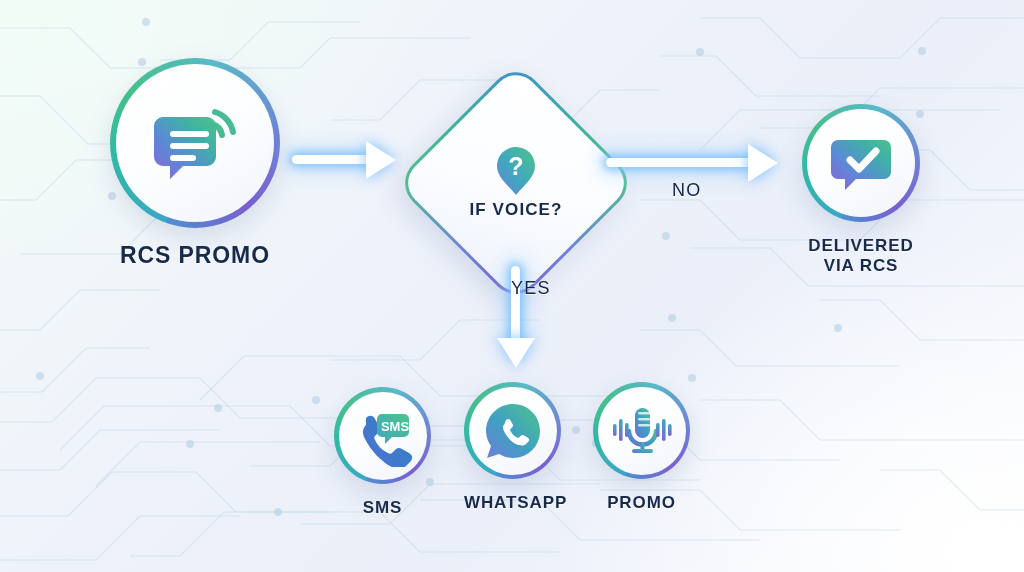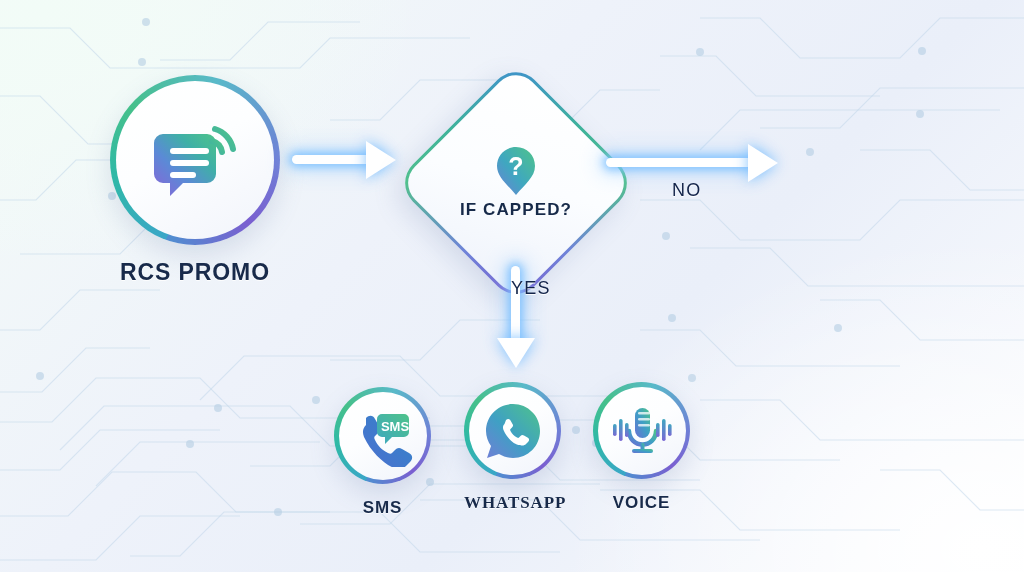--- a/index.html
+++ b/index.html
@@ -183,21 +183,21 @@
       <circle cx="112" cy="196" r="4"></circle>
       <circle cx="142" cy="62" r="4"></circle>
       <circle cx="666" cy="236" r="4"></circle>
       <circle cx="838" cy="328" r="4"></circle>
       <circle cx="672" cy="318" r="4"></circle>
       <circle cx="146" cy="22" r="4"></circle>
       <circle cx="40" cy="376" r="4"></circle>
     </g>
   </svg>
 
-  <div class="node" id="node-source" style="left:110px; top:75px;">
+  <div class="node" id="node-source" style="left:110px; top:58px;">
     <div class="ring big">
       <svg class="glyph" width="104" height="104" viewBox="0 0 104 104">
         <defs>
           <linearGradient id="gRcs" x1="0" y1="1" x2="1" y2="0">
             <stop offset="0%" stop-color="#8a63d8"></stop>
             <stop offset="38%" stop-color="#5b8ad6"></stop>
             <stop offset="70%" stop-color="#3fb0a6"></stop>
             <stop offset="100%" stop-color="#4ec38a"></stop>
           </linearGradient>
           <linearGradient id="gWave" x1="0" y1="1" x2="1" y2="0">
@@ -229,31 +229,49 @@
           <defs>
             <linearGradient id="gPin" x1="0" y1="1" x2="1" y2="0">
               <stop offset="0%" stop-color="#6f7fd6"></stop>
               <stop offset="45%" stop-color="#3fa7c0"></stop>
               <stop offset="100%" stop-color="#4ec38a"></stop>
             </linearGradient>
           </defs>
           <path d="M21 1 C32 1 40 9.5 40 20 C40 31 30 38 21 49 C12 38 2 31 2 20 C2 9.5 10 1 21 1 Z" fill="url(#gPin)"></path>
           <text x="21" y="28.5" text-anchor="middle" font-family="Liberation Sans, sans-serif" font-size="25" font-weight="700" fill="#ffffff">?</text>
         </svg>
-        <div class="diamond-label">IF CAPPED?</div>
+        <div class="diamond-label">IF VOICE?</div>
       </div>
     </div>
   </div>
 
   <div class="arrow-h" style="left:606px; top:144px; width:180px; height:40px;">
     <div class="shaft-h" style="left:0; top:14px; width:152px;"></div>
     <div class="head-h" style="left:142px; top:0px;"></div>
   </div>
   <div class="edge-label" style="left:672px; top:180px;">NO</div>
 
+  <div class="node" id="node-delivered" style="left:802px; top:104px;">
+    <div class="ring med">
+      <svg class="glyph" width="70" height="70" viewBox="0 0 70 70">
+        <defs>
+          <linearGradient id="gChk" x1="0" y1="1" x2="1" y2="0">
+            <stop offset="0%" stop-color="#8a63d8"></stop>
+            <stop offset="40%" stop-color="#5b8ad6"></stop>
+            <stop offset="75%" stop-color="#3fb0a6"></stop>
+            <stop offset="100%" stop-color="#4ec38a"></stop>
+          </linearGradient>
+        </defs>
+        <path d="M12 12 h46 a7 7 0 0 1 7 7 v25 a7 7 0 0 1 -7 7 h-28 l-11 11 v-11 h-7 a7 7 0 0 1 -7 -7 v-25 a7 7 0 0 1 7 -7 z" fill="url(#gChk)"></path>
+        <path d="M24 32 l9 9 l17 -18" stroke="#ffffff" stroke-width="7" fill="none" stroke-linecap="round" stroke-linejoin="round"></path>
+      </svg>
+    </div>
+    <div class="caption md">DELIVERED
+VIA RCS</div>
+  </div>
 
   <div class="arrow-v" style="left:497px; top:266px; width:40px; height:104px;">
     <div class="shaft-v" style="left:14px; top:0; height:78px;"></div>
     <div class="head-v" style="left:0px; top:72px;"></div>
   </div>
   <div class="edge-label" style="left:511px; top:278px;">YES</div>
 
   <div class="node" id="node-sms" style="left:334px; top:387px;">
     <div class="ring sm">
       <svg class="glyph" width="62" height="62" viewBox="0 0 62 62">
@@ -268,21 +286,21 @@
           </linearGradient>
         </defs>
         <path d="M14 13 c3 -3 7 -3 9 1 l4 7 c2 3 1 5 -1 7 l-3 3 c-1 1 -1 2 0 4 c3 6 7 10 13 13 c2 1 3 1 4 0 l3 -3 c2 -2 4 -3 7 -1 l7 4 c4 2 4 6 1 9 l-4 4 c-3 3 -7 4 -12 2 C32 59 19 47 12 32 c-2 -5 -1 -9 2 -12 z" fill="url(#gPhone)"></path>
         <path d="M30 9 h22 a5 5 0 0 1 5 5 v13 a5 5 0 0 1 -5 5 h-12 l-7 7 v-7 h-3 a5 5 0 0 1 -5 -5 v-13 a5 5 0 0 1 5 -5 z" fill="url(#gSms)"></path>
         <text x="43" y="26" text-anchor="middle" font-family="Liberation Sans, sans-serif" font-size="13" font-weight="700" fill="#ffffff">SMS</text>
       </svg>
     </div>
     <div class="caption sm">SMS</div>
   </div>
 
-  <div class="node" id="node-whatsapp" style="left:464px; top:382px;font-family:Liberation Serif, serif;">
+  <div class="node" id="node-whatsapp" style="left:464px; top:382px;">
     <div class="ring sm">
       <svg class="glyph" width="62" height="62" viewBox="0 0 62 62">
         <defs>
           <linearGradient id="gWa" x1="0" y1="1" x2="1" y2="0">
             <stop offset="0%" stop-color="#6f7fd6"></stop>
             <stop offset="45%" stop-color="#3fa0c4"></stop>
             <stop offset="100%" stop-color="#4ec38a"></stop>
           </linearGradient>
         </defs>
         <path d="M31 4 C46 4 58 16 58 31 C58 46 46 58 31 58 C26 58 21 56.5 17 54 L5 58 L9 46 C6 42 4 36.5 4 31 C4 16 16 4 31 4 Z" fill="url(#gWa)"></path>
@@ -314,16 +332,16 @@
         <rect x="30.5" y="43" width="4" height="9" rx="2" fill="url(#gMic)"></rect>
         <rect x="22" y="49" width="21" height="4" rx="2" fill="url(#gMic)"></rect>
         <rect x="3" y="24" width="3.6" height="12" rx="1.8" fill="url(#gBar)"></rect>
         <rect x="9" y="19" width="3.6" height="22" rx="1.8" fill="url(#gBar)"></rect>
         <rect x="15" y="23" width="3.6" height="14" rx="1.8" fill="url(#gBar)"></rect>
         <rect x="46" y="23" width="3.6" height="14" rx="1.8" fill="url(#gBar)"></rect>
         <rect x="52" y="19" width="3.6" height="22" rx="1.8" fill="url(#gBar)"></rect>
         <rect x="58" y="24" width="3.6" height="12" rx="1.8" fill="url(#gBar)"></rect>
       </svg>
     </div>
-    <div class="caption sm">VOICE</div>
+    <div class="caption sm">PROMO</div>
   </div>
 
 </div>
 
 </body></html>

